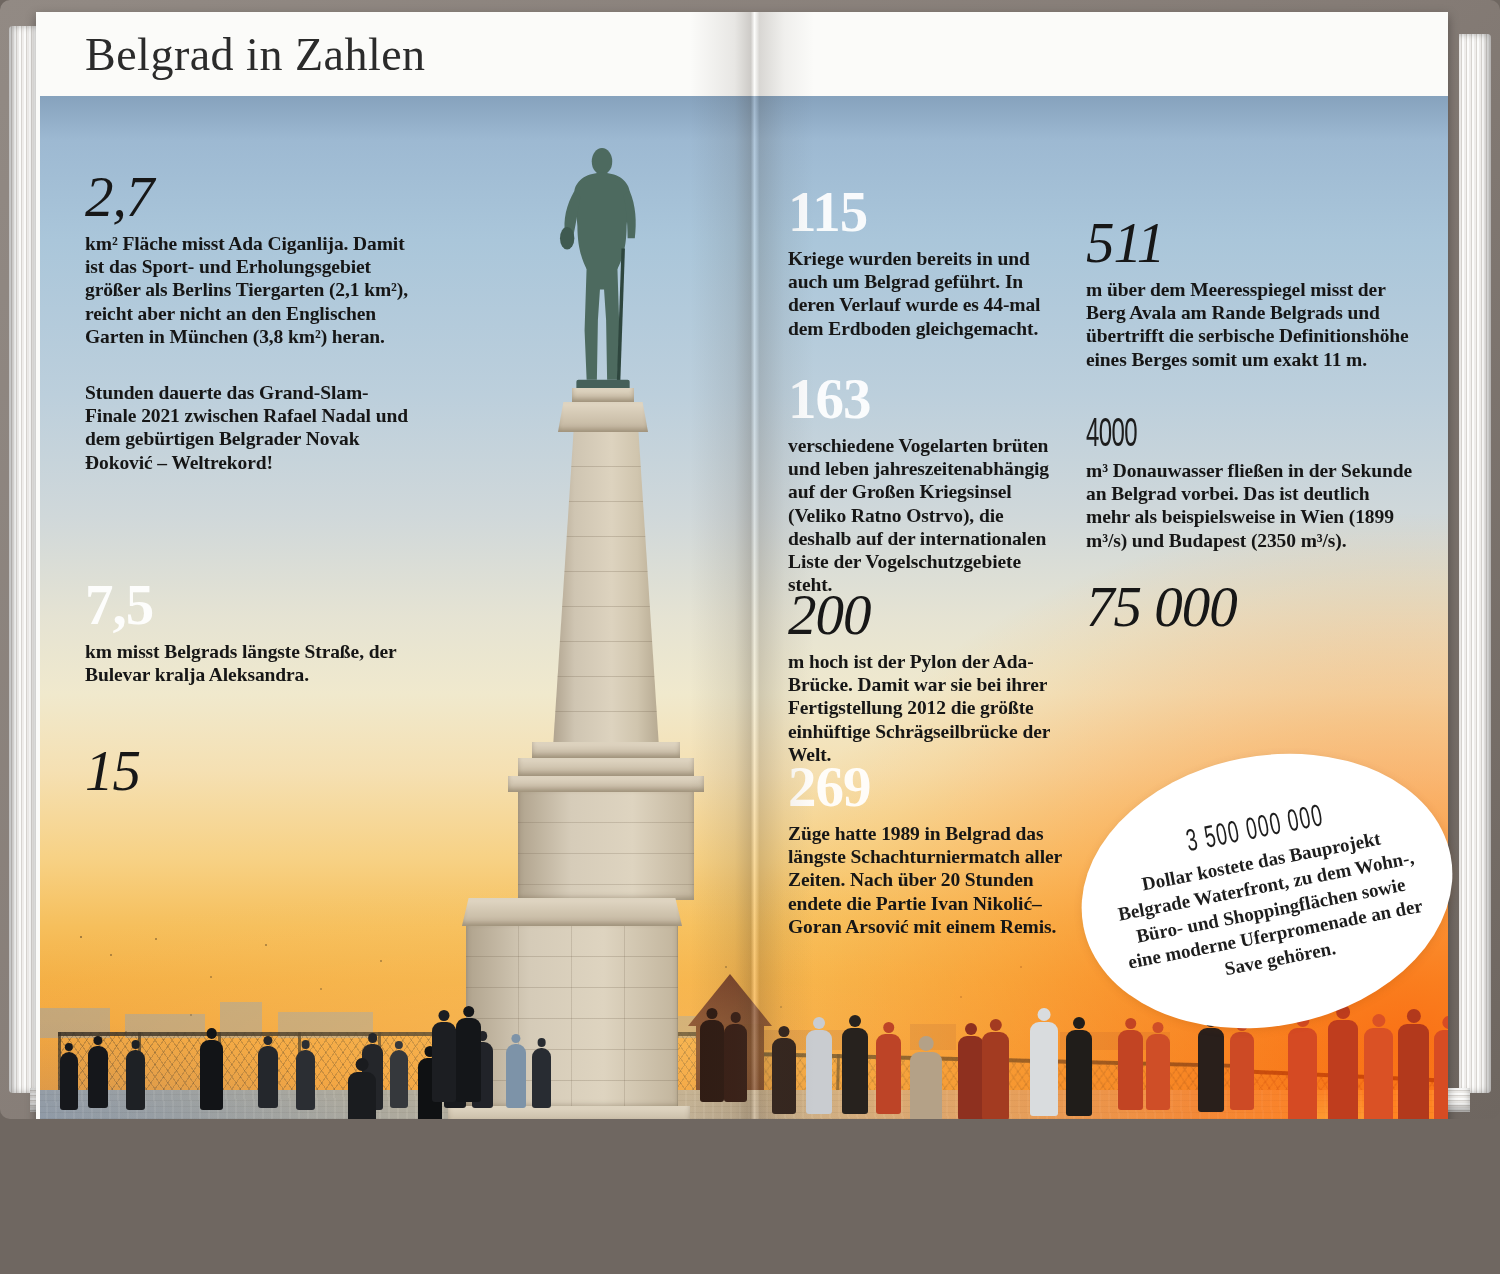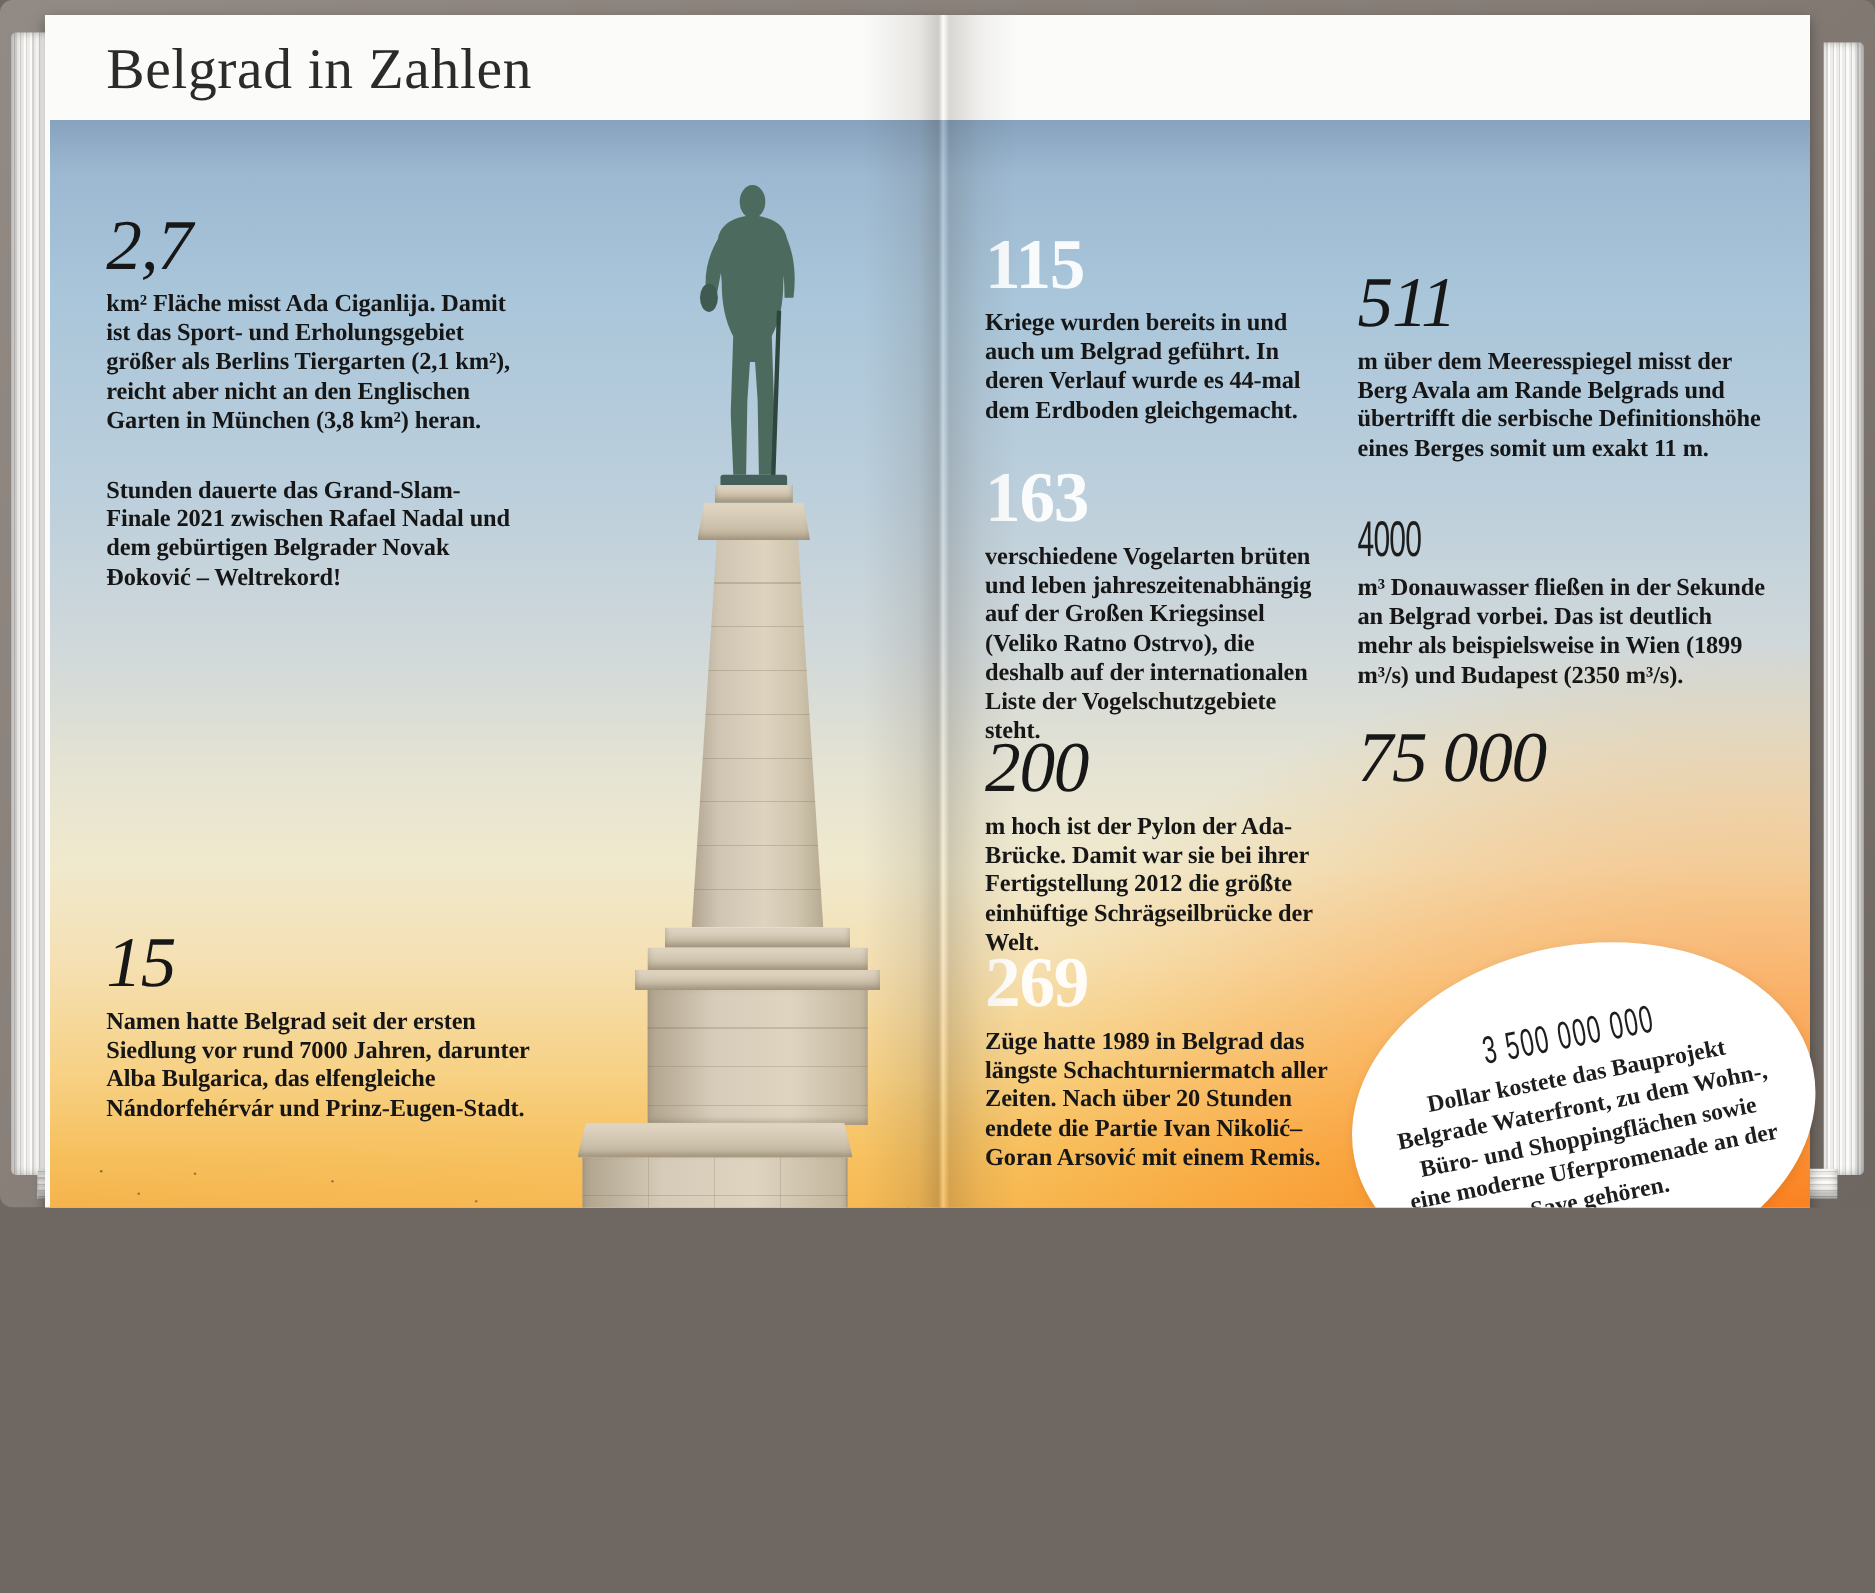--- a/index.html
+++ b/index.html
@@ -1,16 +1,16 @@
 <!DOCTYPE html>
 <html><head>
 <meta charset="utf-8">
 <style>
   html,body{margin:0;padding:0;background:#6f6761;}
-  .stage{position:relative;width:1500px;height:966px;font-family:"Liberation Serif",serif;overflow:hidden;}
+  .stage{position:relative;width:1500px;height:1119px;font-family:"Liberation Serif",serif;overflow:hidden;}
   .book{position:absolute;inset:0;background:linear-gradient(135deg,#928a84,#847b75 55%,#6e6660);border-radius:10px;}
   
   .edge{position:absolute;}
   .edge-left{left:9px;top:26px;bottom:26px;width:30px;border-radius:4px 0 0 4px;
     background:repeating-linear-gradient(90deg,#fcfcfb 0 2px,#d7d4d0 2px 3px,#efedeb 3px 5px);
     box-shadow:inset 4px 0 7px rgba(0,0,0,.28);}
   .edge-right{right:9px;top:34px;bottom:26px;width:32px;border-radius:0 4px 4px 0;
     background:repeating-linear-gradient(90deg,#efedeb 0 2px,#d7d4d0 2px 3px,#fcfcfb 3px 5px);
     box-shadow:inset -4px 0 7px rgba(0,0,0,.3);}
   .edge-bottom{left:30px;right:30px;bottom:7px;height:24px;
@@ -200,23 +200,26 @@
 
   <div class="title">Belgrad in Zahlen</div>
 
   <div class="stat" style="left:85px;top:168px;width:332px">
     <div class="num num-dark">2,7</div>
     <p>km² Fläche misst Ada Ciganlija. Damit ist das Sport- und Erholungsgebiet größer als Berlins Tiergarten (2,1 km²), reicht aber nicht an den Englischen Garten in München (3,8 km²) heran.</p>
   </div>
   <div class="stat" style="left:85px;top:381px;width:330px">
     <p>Stunden dauerte das Grand-Slam-Finale 2021 zwischen Rafael Nadal und dem gebürtigen Belgrader Novak Đoković – Weltrekord!</p>
   </div>
+  <div class="stat" style="left:85px;top:576px;width:330px">
+    <div class="num num-white">7,5</div>
+    <p>km misst Belgrads längste Straße, der Bulevar kralja Aleksandra.</p>
+  </div>
   <div class="stat" style="left:85px;top:742px;width:340px">
     <div class="num num-dark">15</div>
-    <p>Namen hatte Belgrad seit der ersten Siedlung vor rund 7000 Jahren, darunter Alba Bulgarica, das elfengleiche Nándorfehérvár und Prinz-Eugen-Stadt.</p>
   </div>
 
   <div class="stat" style="left:788px;top:183px;width:262px">
     <div class="num num-white">115</div>
     <p>Kriege wurden bereits in und auch um Belgrad geführt. In deren Verlauf wurde es 44-mal dem Erdboden gleichgemacht.</p>
   </div>
   <div class="stat" style="left:788px;top:370px;width:272px">
     <div class="num num-white">163</div>
     <p>verschiedene Vogelarten brüten und leben jahreszeitenabhängig auf der Großen Kriegsinsel (Veliko Ratno Ostrvo), die deshalb auf der internationalen Liste der Vogelschutzgebiete steht.</p>
   </div>

